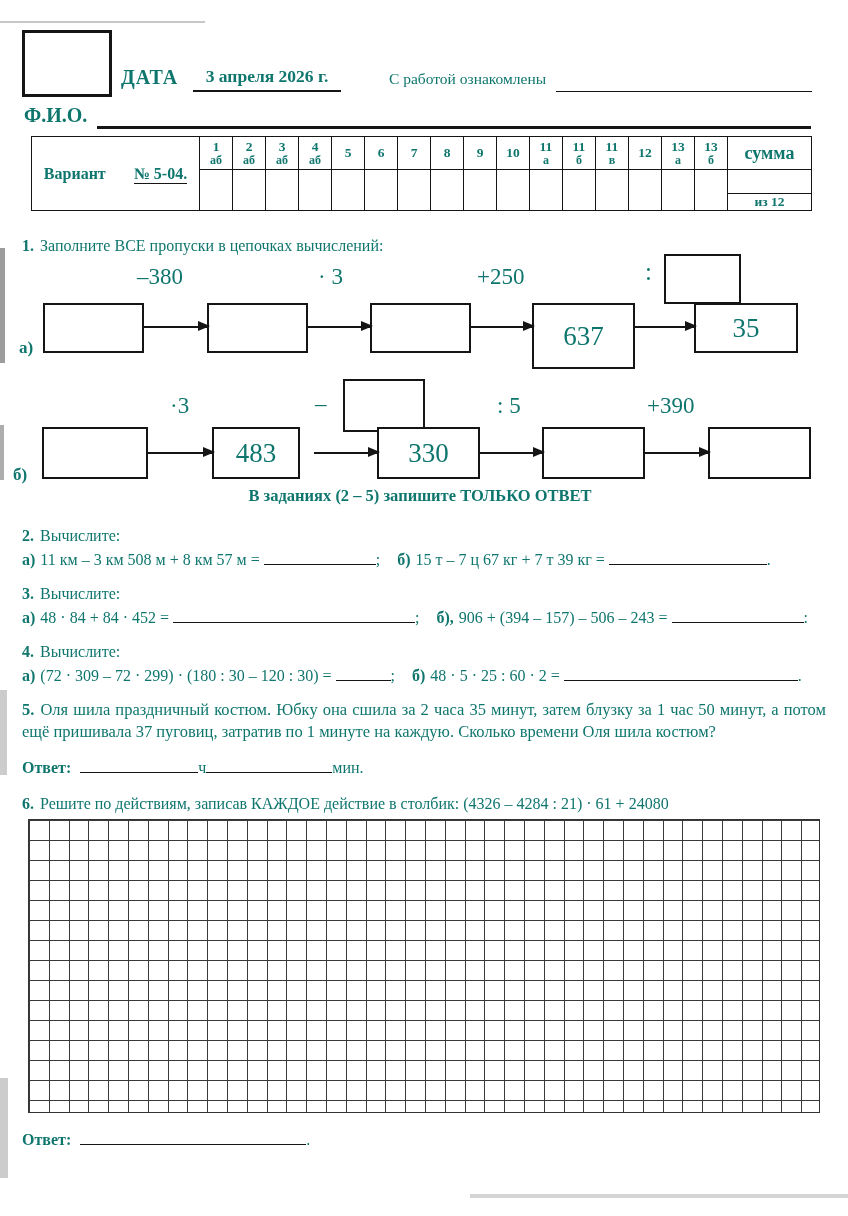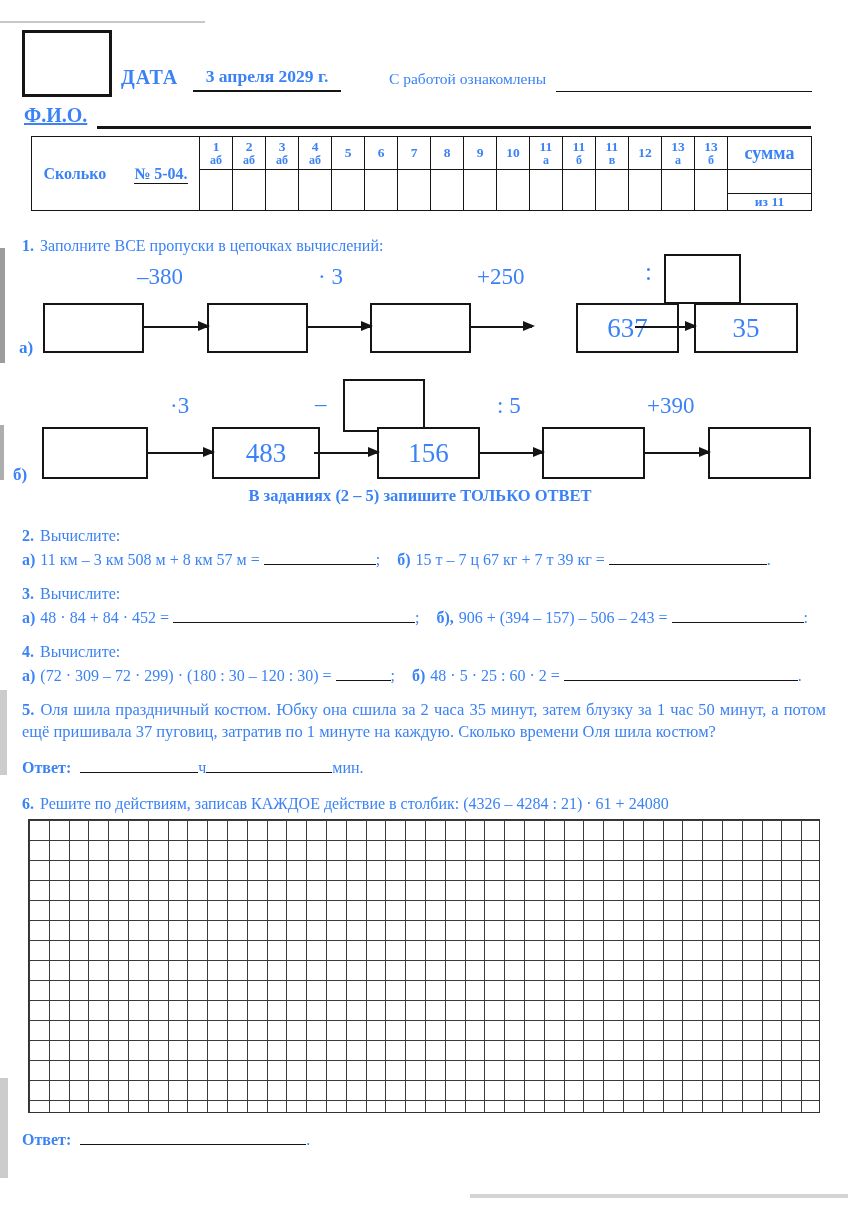--- a/index.html
+++ b/index.html
@@ -1,32 +1,32 @@
 <!DOCTYPE html>
 <html><head>
 <meta charset="utf-8">
 <title>Worksheet</title>
 <style>
   * { box-sizing: border-box; }
   html,body { margin:0; padding:0; background:#e8e8e8; }
   .page {
     position:relative; width:848px; height:1216px; margin:0 auto;
-    background:#ffffff; color:#3b82f6; overflow:hidden;
+    background:#ffffff; color:#0f766e; overflow:hidden;
     font-family:"Liberation Serif","DejaVu Serif",serif;
   }
   .abs { position:absolute; }
 
   
   .hdr-box { left:22px; top:30px; width:90px; height:67px; border:3px solid #151515; }
   .date-label { left:121px; top:66px; font-size:20px; font-weight:bold; letter-spacing:1px; }
   .date-value { left:193px; top:66px; width:148px; text-align:center; font-size:17.5px;
                 font-weight:bold; border-bottom:2.5px solid #151515; padding-bottom:3px; }
   .ack-label { left:389px; top:70px; font-size:15.5px; }
   .ack-line { left:556px; top:91px; width:256px; border-top:1.6px solid #151515; height:0; }
-  .fio-label { left:24px; top:104px; font-size:20px; font-weight:bold;text-decoration:underline; }
+  .fio-label { left:24px; top:104px; font-size:20px; font-weight:bold; }
   .fio-line { left:97px; top:126px; width:714px; height:3px; background:#151515; }
 
   
   table.score { position:absolute; left:31px; top:136px; width:781px;
                 border-collapse:collapse; table-layout:fixed; }
   .score td { border:1.7px solid #151515; text-align:center; vertical-align:middle;
               padding:0; overflow:hidden; }
   .score .variant { width:168px; font-size:16px; font-weight:bold; }
   .score .col { width:33px; }
   .score .sumcol { width:84px; }
@@ -77,31 +77,31 @@
 
   <div class="artifact" style="left:0;top:21px;width:205px;height:2px;background:#b0b0b0;opacity:.7;"></div>
   <div class="artifact" style="left:0;top:248px;width:5px;height:115px;background:#4a4a4a;opacity:.55;"></div>
   <div class="artifact" style="left:0;top:425px;width:4px;height:55px;background:#4a4a4a;opacity:.45;"></div>
   <div class="artifact" style="left:0;top:690px;width:7px;height:85px;background:#9a9a9a;opacity:.5;"></div>
   <div class="artifact" style="left:0;top:1078px;width:8px;height:100px;background:#9a9a9a;opacity:.5;"></div>
   <div class="artifact" style="left:470px;top:1194px;width:378px;height:4px;background:#c9c9c9;opacity:.8;"></div>
 
   <div class="abs hdr-box"></div>
   <div class="abs date-label">ДАТА</div>
-  <div class="abs date-value">3 апреля 2029 г.</div>
+  <div class="abs date-value">3 апреля 2026 г.</div>
   <div class="abs ack-label">С работой ознакомлены</div>
   <div class="abs ack-line"></div>
   <div class="abs fio-label">Ф.И.О.</div>
   <div class="abs fio-line"></div>
 
   <table class="score">
     <tbody>
         <tr class="r1">
       <td class="variant" rowspan="3">
-        <span>Сколько</span>
+        <span>Вариант</span>
         <span class="vnum">№ 5-04.</span>
       </td>
       <td class="col">
             <span class="num">1</span>
             <span class="sub">аб</span>
           </td>
       <td class="col">
             <span class="num">2</span>
             <span class="sub">аб</span>
           </td>
@@ -176,56 +176,56 @@
       <td class="col" rowspan="2"></td>
       <td class="col" rowspan="2"></td>
       <td class="col" rowspan="2"></td>
       <td class="col" rowspan="2"></td>
       <td class="col" rowspan="2"></td>
       <td class="col" rowspan="2"></td>
       <td class="col" rowspan="2"></td>
       <td class="sumcol"></td>
     </tr>
     <tr class="r3">
-      <td class="sumcol sum-total">из 11</td>
+      <td class="sumcol sum-total">из 12</td>
     </tr>
   </tbody>
     </table>
 
   <div class="tline" style="top:237px;">
     <span class="tnum">1.</span><span>Заполните ВСЕ пропуски в цепочках вычислений:</span>
   </div>
 
   <div class="chain" id="chain-a" style="top:252px;">
     <span class="opl" style="left:137px;top:12px;">–380</span>
     <span class="opl" style="left:318px;top:12px;">· 3</span>
     <span class="opl" style="left:477px;top:12px;">+250</span>
     <span class="opl" style="left:645px;top:6px;font-size:25px;">:</span>
     <div class="cbox" style="left:664px;top:2px;width:77px;height:50px;"></div>
     <div class="cbox" style="left:43px;top:51px;width:101px;height:50px;"></div>
     <div class="cbox" style="left:207px;top:51px;width:101px;height:50px;"></div>
     <div class="cbox" style="left:370px;top:51px;width:101px;height:50px;"></div>
-    <div class="cbox" style="left:532px;top:51px;width:103px;height:50px;margin-left:44px;">637</div>
+    <div class="cbox" style="left:532px;top:51px;width:103px;height:66px;">637</div>
     <div class="cbox" style="left:694px;top:51px;width:104px;height:50px;">35</div>
     <div class="arrow" style="left:144px;top:74px;width:63px;"></div>
     <div class="arrow" style="left:308px;top:74px;width:62px;"></div>
     <div class="arrow" style="left:471px;top:74px;width:61px;"></div>
     <div class="arrow" style="left:635px;top:74px;width:59px;"></div>
     <span class="clabel" style="left:19px;top:86px;">а)</span>
   </div>
 
   <div class="chain" id="chain-b" style="top:373px;">
     <div class="cbox" style="left:343px;top:6px;width:82px;height:53px;"></div>
     <span class="opl" style="left:170px;top:20px;">·3</span>
     <span class="opl" style="left:315px;top:18px;">–</span>
     <span class="opl" style="left:497px;top:20px;">: 5</span>
     <span class="opl" style="left:647px;top:20px;">+390</span>
     <div class="cbox" style="left:42px;top:54px;width:106px;height:52px;"></div>
-    <div class="cbox" style="left:212px;top:54px;width:108px;height:52px;font-family:Liberation Serif, serif;">483</div>
-    <div class="cbox" style="left:377px;top:54px;width:103px;height:52px;">156</div>
+    <div class="cbox" style="left:212px;top:54px;width:88px;height:52px;font-family:Liberation Serif, serif;">483</div>
+    <div class="cbox" style="left:377px;top:54px;width:103px;height:52px;">330</div>
     <div class="cbox" style="left:542px;top:54px;width:103px;height:52px;"></div>
     <div class="cbox" style="left:708px;top:54px;width:103px;height:52px;"></div>
     <div class="arrow" style="left:148px;top:79px;width:64px;"></div>
     <div class="arrow" style="left:314px;top:79px;width:63px;"></div>
     <div class="arrow" style="left:480px;top:79px;width:62px;"></div>
     <div class="arrow" style="left:645px;top:79px;width:63px;"></div>
     <span class="clabel" style="left:13px;top:92px;">б)</span>
   </div>
 
   <div class="note">В заданиях (2 – 5) запишите ТОЛЬКО ОТВЕТ</div>

